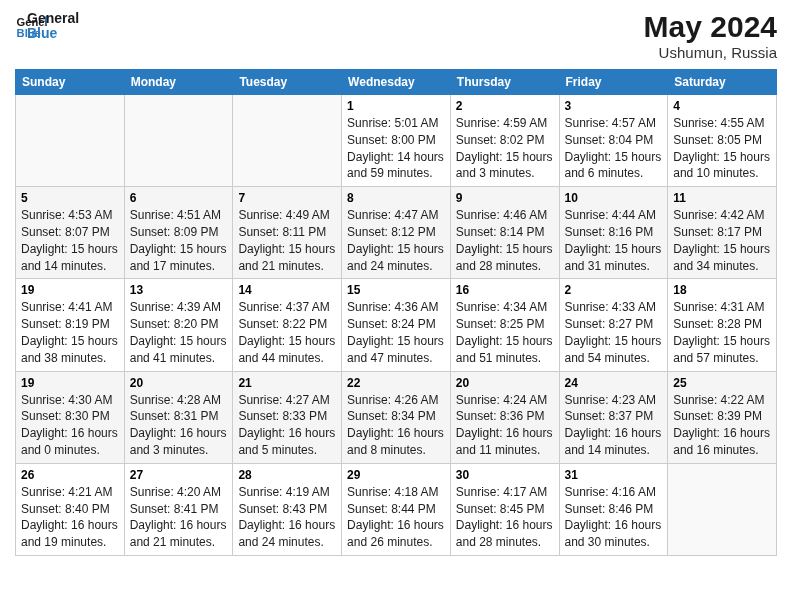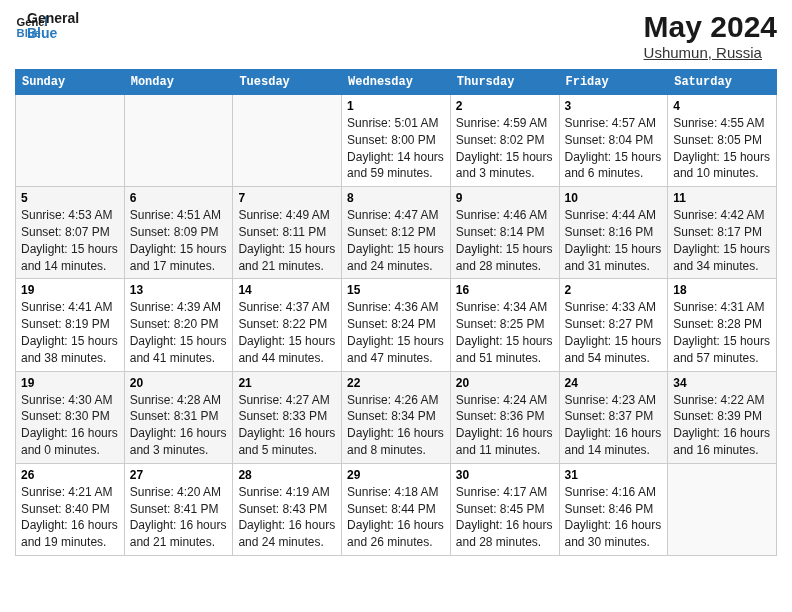--- a/index.html
+++ b/index.html
@@ -24,46 +24,44 @@
     .logo {
       display: flex;
       align-items: center;
       gap: 4px;
     }
     .logo-icon {
       width: 32px;
       height: 32px;
     }
     .title-block {
-      text-align: left;
+      text-align: right;
     }
     .main-title {
       font-size: 30px;
       font-weight: bold;
       color: #1a1a1a;
     }
     .sub-title {
       font-size: 15px;
       color: #333;
-      text-decoration: underline;
     }
     table {
       width: 100%;
       border-collapse: collapse;
       font-size: 10.5px;
     }
     thead tr th {
       background-color: #2a7abf;
       color: #fff;
       text-align: left;
       padding: 5px 6px;
       font-size: 12px;
       font-weight: bold;
       border: 1px solid #2a7abf;
-      font-family: Liberation Mono, monospace;
     }
     tbody tr td {
       border: 1px solid #ccc;
       padding: 4px 5px;
       vertical-align: top;
       width: calc(100% / 7);
       height: 78px;
       background: #fff;
     }
     tbody tr:nth-child(even) td {
@@ -219,21 +217,21 @@
           </td>
           <td>
             <span class="day-number">20</span>
             <div class="day-info">Sunrise: 4:24 AM<br>Sunset: 8:36 PM<br>Daylight: 16 hours and 11 minutes.<br></div>
           </td>
           <td>
             <span class="day-number">24</span>
             <div class="day-info">Sunrise: 4:23 AM<br>Sunset: 8:37 PM<br>Daylight: 16 hours and 14 minutes.<br></div>
           </td>
           <td>
-            <span class="day-number">34</span>
+            <span class="day-number">25</span>
             <div class="day-info">Sunrise: 4:22 AM<br>Sunset: 8:39 PM<br>Daylight: 16 hours and 16 minutes.<br></div>
           </td>
         </tr>
         <tr>
           <td>
             <span class="day-number">26</span>
             <div class="day-info">Sunrise: 4:21 AM<br>Sunset: 8:40 PM<br>Daylight: 16 hours and 19 minutes.<br></div>
           </td>
           <td>
             <span class="day-number">27</span>

